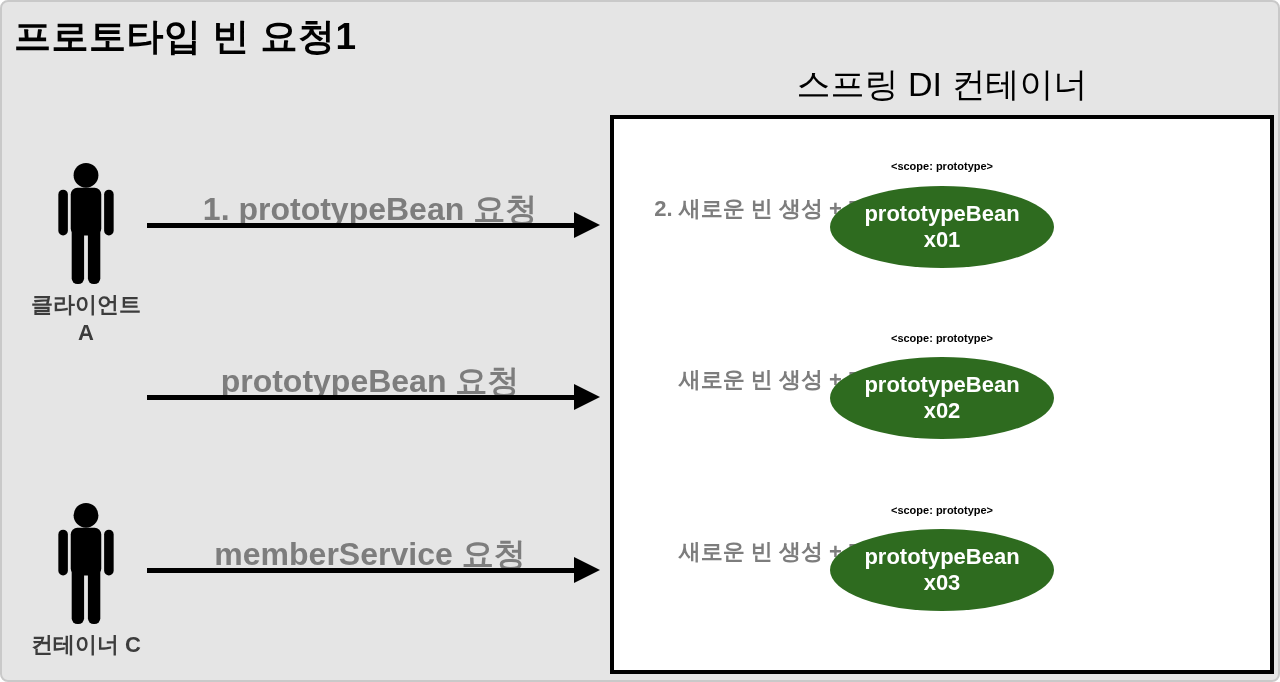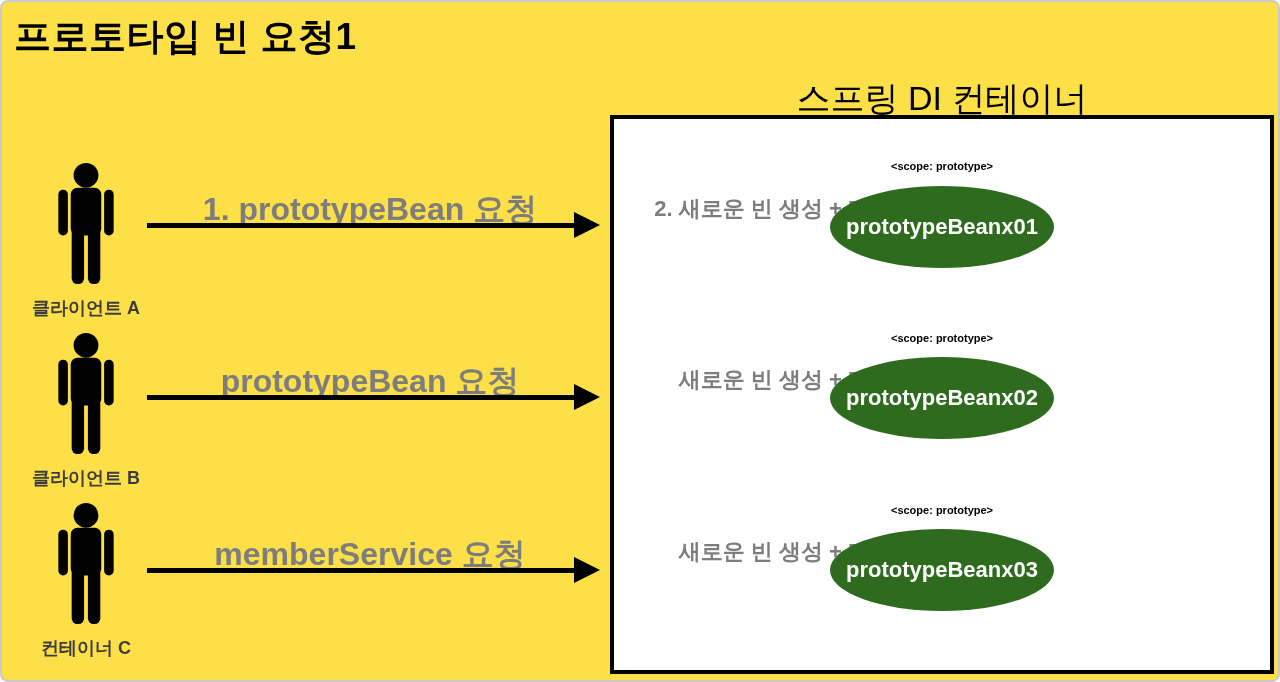--- a/index.html
+++ b/index.html
@@ -1,36 +1,36 @@
 <!DOCTYPE html>
 <html><head>
 <meta charset="utf-8">
 <style>
   html,body{margin:0;padding:0;background:#ffffff;}
   body{font-family:"Liberation Sans","DejaVu Sans",sans-serif;}
   .page{
-    position:relative;width:1276px;height:678px;background:#fde047;
+    position:relative;width:1276px;height:678px;background:#e5e5e5;
     border:2px solid #c9c9c9;border-radius:8px;overflow:hidden;
   }
   .diagram-title{
     position:absolute;left:12px;top:10px;
     font-size:37px;font-weight:bold;color:#000;letter-spacing:0.5px;
   }
   .container-title{
-    position:absolute;left:608px;top:74px;width:664px;text-align:center;
+    position:absolute;left:608px;top:60px;width:664px;text-align:center;
     font-size:34px;font-weight:400;color:#000;
   }
   .di-box{
     position:absolute;left:608px;top:113px;width:664px;height:559px;
     border:4px solid #000;box-sizing:border-box;background:#fff;
   }
   
   .person{position:absolute;left:28px;width:112px;text-align:center;}
   .person svg{display:block;margin:0 auto;}
-  .person .person-label{margin-top:10px;font-size:18px;font-weight:bold;color:#3c3c3c;}
+  .person .person-label{margin-top:4px;font-size:22px;font-weight:bold;color:#3c3c3c;}
   .person-a{top:160px;}
   .person-b{top:330px;}
   .person-c{top:500px;}
   
   .arrow-line{position:absolute;left:145px;height:5px;background:#000;width:428px;}
   .arrow-head{
     position:absolute;left:572px;width:0;height:0;
     border-left:26px solid #000;border-top:13px solid transparent;border-bottom:13px solid transparent;
   }
   .arrow1 .arrow-line{top:221px;} .arrow1 .arrow-head{top:210px;}
@@ -47,21 +47,21 @@
   .scope-label{
     position:absolute;left:790px;width:300px;text-align:center;
     font-size:11px;font-weight:bold;color:#000;
   }
   .action-label{
     position:absolute;left:612px;width:256px;text-align:right;
     font-size:22px;font-weight:bold;color:#7d7d7d;white-space:nowrap;
   }
   .bean-ellipse{
     position:absolute;left:828px;width:224px;height:82px;border-radius:50%;
-    display:flex;flex-direction:row;align-items:center;justify-content:center;
+    display:flex;flex-direction:column;align-items:center;justify-content:center;
     color:#fff;font-size:22px;font-weight:bold;line-height:1.18;
   }
   .row1 .scope-label{top:158px;}  .row1 .action-label{top:192px;}  .row1 .bean-ellipse{top:184px;}
   .row2 .scope-label{top:330px;}  .row2 .action-label{top:363px;}  .row2 .bean-ellipse{top:355px;}
   .row3 .scope-label{top:502px;}  .row3 .action-label{top:535px;}  .row3 .bean-ellipse{top:527px;}
 </style>
 </head>
 <body>
 
 <div class="page">
@@ -77,31 +77,20 @@
       <circle cx="36" cy="14" r="13" fill="#000"></circle>
       <rect x="20" y="27" width="32" height="50" rx="7" fill="#000"></rect>
       <rect x="7" y="29" width="10" height="48" rx="5" fill="#000"></rect>
       <rect x="55" y="29" width="10" height="48" rx="5" fill="#000"></rect>
       <rect x="21" y="68" width="13" height="60" rx="6" fill="#000"></rect>
       <rect x="38" y="68" width="13" height="60" rx="6" fill="#000"></rect>
     </svg>
     <div class="person-label">클라이언트 A</div>
   </div>
 
-  <div class="person person-b">
-    <svg width="78" height="124" viewBox="0 0 72 130">
-      <circle cx="36" cy="14" r="13" fill="#000"></circle>
-      <rect x="20" y="27" width="32" height="50" rx="7" fill="#000"></rect>
-      <rect x="7" y="29" width="10" height="48" rx="5" fill="#000"></rect>
-      <rect x="55" y="29" width="10" height="48" rx="5" fill="#000"></rect>
-      <rect x="21" y="68" width="13" height="60" rx="6" fill="#000"></rect>
-      <rect x="38" y="68" width="13" height="60" rx="6" fill="#000"></rect>
-    </svg>
-    <div class="person-label">클라이언트 B</div>
-  </div>
 
   <div class="person person-c">
     <svg width="78" height="124" viewBox="0 0 72 130">
       <circle cx="36" cy="14" r="13" fill="#000"></circle>
       <rect x="20" y="27" width="32" height="50" rx="7" fill="#000"></rect>
       <rect x="7" y="29" width="10" height="48" rx="5" fill="#000"></rect>
       <rect x="55" y="29" width="10" height="48" rx="5" fill="#000"></rect>
       <rect x="21" y="68" width="13" height="60" rx="6" fill="#000"></rect>
       <rect x="38" y="68" width="13" height="60" rx="6" fill="#000"></rect>
     </svg>

